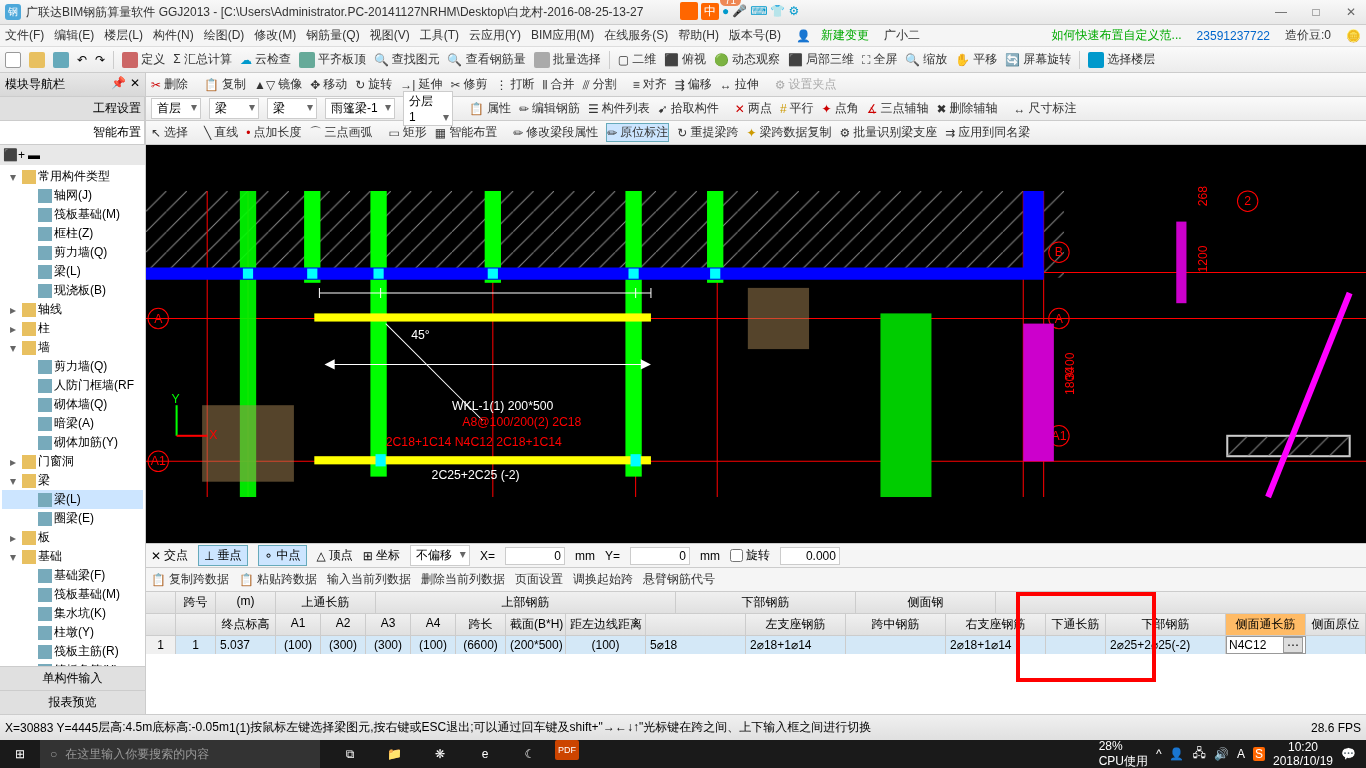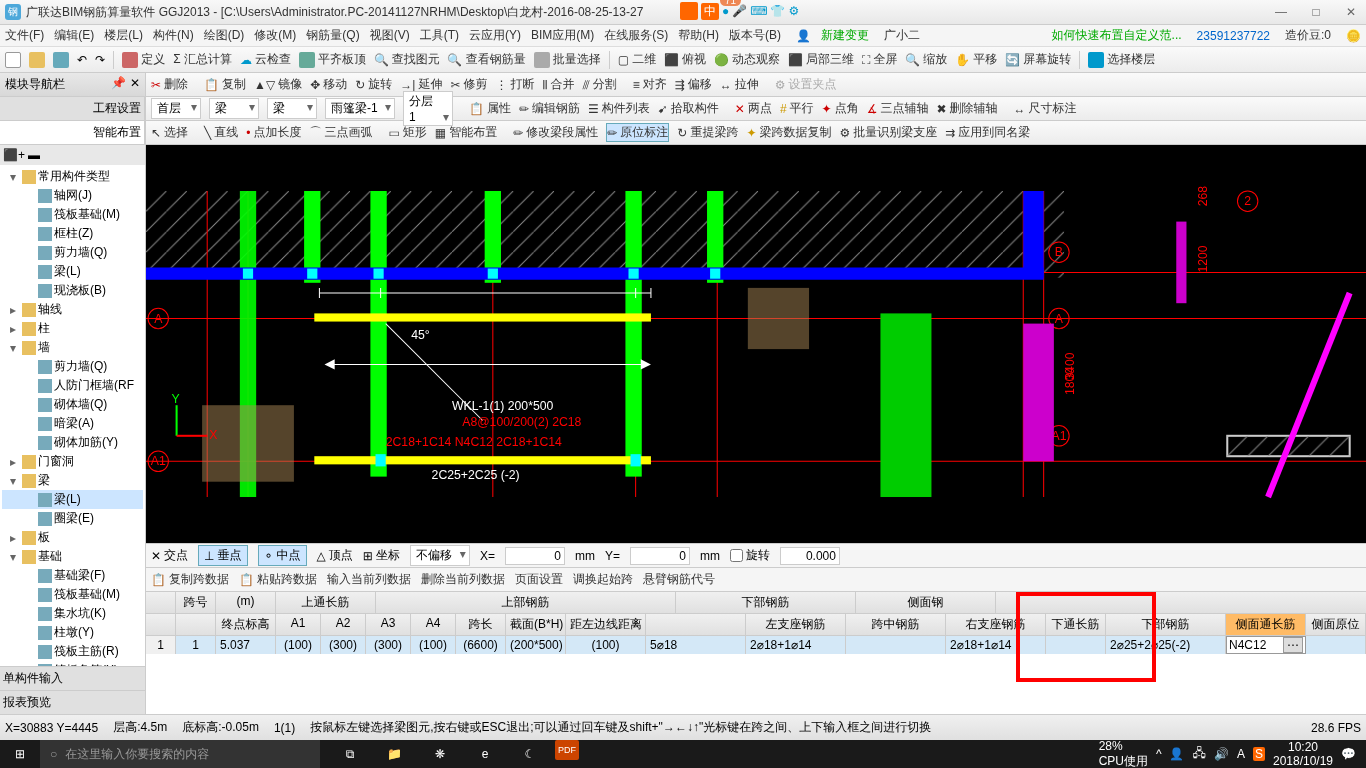--- a/index.html
+++ b/index.html
@@ -23,37 +23,37 @@
 .navtab{flex:1;text-align:right;padding:3px;background:#e0e0e0;border-right:1px solid #ccc;cursor:pointer}
 .navtab.active{background:#fff}
 .tree{flex:1;background:#fff;overflow:auto;padding:2px}
 .tree-item{display:flex;align-items:center;padding:1px 2px;cursor:pointer;gap:2px}
 .tree-item.sel{background:#cce5ff}
 .tree-indent{display:inline-block}
 .tree-exp{width:10px;color:#666}
 .tree-icon{width:14px;height:14px;display:inline-block}
 .ti-folder{background:#e8c060}
 .ti-item{background:#7ab}
-.navfooter{background:#e0e0e0;padding:3px;text-align:left;border-top:1px solid #ccc}
+.navfooter{background:#e0e0e0;padding:3px;text-align:center;border-top:1px solid #ccc}
 .rightarea{flex:1;display:flex;flex-direction:column}
 .toolbar2{height:24px;background:linear-gradient(#fafafa,#ececec);display:flex;align-items:center;padding:0 5px;gap:8px;border-bottom:1px solid #ccc}
 .toolbar3{height:24px;background:linear-gradient(#fafafa,#ececec);display:flex;align-items:center;padding:0 5px;gap:8px;border-bottom:1px solid #ccc}
 .toolbar4{height:24px;background:linear-gradient(#fafafa,#ececec);display:flex;align-items:center;padding:0 5px;gap:8px;border-bottom:1px solid #ccc}
 .canvas{flex:1;background:#000;position:relative;overflow:hidden}
 .canvas-svg{width:100%;height:100%}
 .coordbar{height:24px;background:#f5f5f5;display:flex;align-items:center;padding:0 5px;gap:10px;border-top:1px solid #ccc}
 .coord-item{display:flex;align-items:center;gap:3px}
 .coord-input{width:60px;border:1px solid #ccc;padding:1px 3px;text-align:right}
 .databar{height:24px;background:#f5f5f5;display:flex;align-items:center;padding:0 5px;gap:10px;border-top:1px solid #ccc}
 .datatable{background:#fff;border-top:1px solid #ccc;position:relative}
 .dt-header{display:flex;background:linear-gradient(#f0f0f0,#e0e0e0);border-bottom:1px solid #ccc}
 .dt-cell{border-right:1px solid #ccc;padding:2px 4px;text-align:center;overflow:hidden;white-space:nowrap}
 .dt-row{display:flex;background:#d4e8f7}
 .redbox{position:absolute;border:4px solid red;pointer-events:none}
-.statusbar{height:26px;background:linear-gradient(#f0f0f0,#e0e0e0);display:flex;align-items:center;padding:0 5px;gap:15px;border-top:1px solid #ccc;position:absolute;bottom:28px;left:0;right:0}
+.statusbar{height:26px;background:linear-gradient(#f0f0f0,#e0e0e0);display:flex;align-items:center;padding:0 5px;border-top:1px solid #ccc;position:absolute;bottom:28px;left:0;right:0}
 .taskbar{height:28px;background:#1a1a1a;display:flex;align-items:center;padding:0;position:absolute;bottom:0;left:0;right:0;color:#fff}
 .taskbar .start{width:40px;height:28px;display:flex;align-items:center;justify-content:center}
 .taskbar .search{background:#333;height:28px;flex:0 0 280px;display:flex;align-items:center;padding:0 10px;gap:8px;color:#999}
 .taskbar .apps{display:flex;gap:5px;margin-left:10px}
 .taskbar .app{width:40px;height:28px;display:flex;align-items:center;justify-content:center}
 .taskbar .tray{margin-left:auto;display:flex;align-items:center;gap:8px;padding-right:10px;font-size:11px}
 .btn-active{background:#cce5ff;border:1px solid #6ab}
 .dropdown{border:1px solid #ccc;background:#fff;padding:1px 13px 1px 5px;position:relative}
 .dropdown::after{content:"▾";position:absolute;right:3px;color:#666}
 .imebar{position:absolute;top:0;left:680px;height:22px;display:flex;align-items:center;gap:3px;z-index:100}

